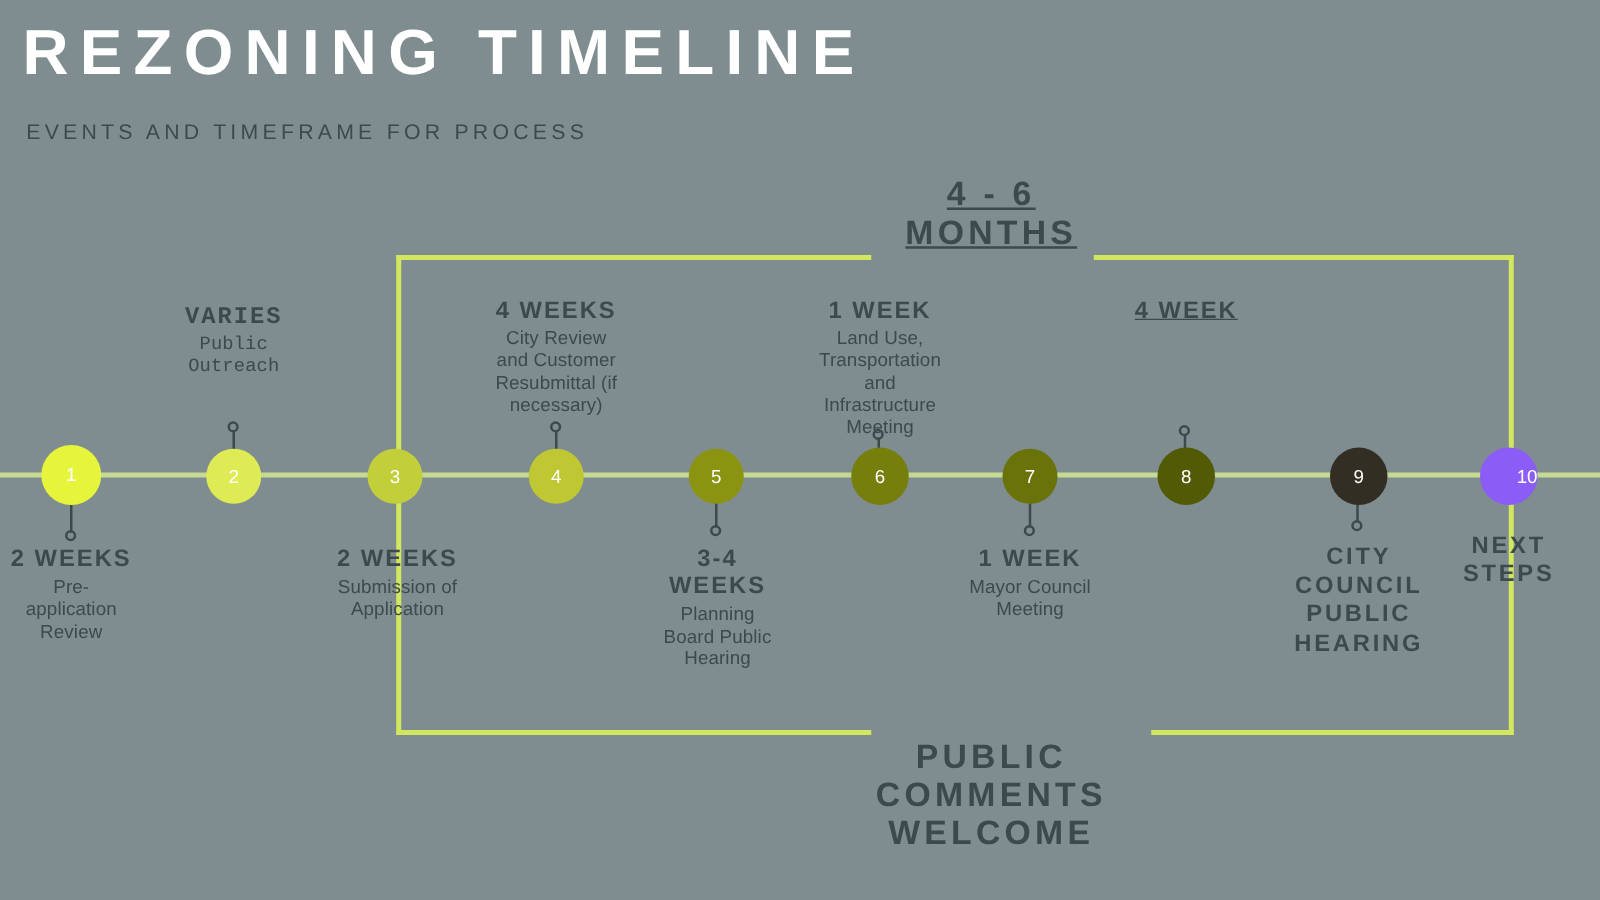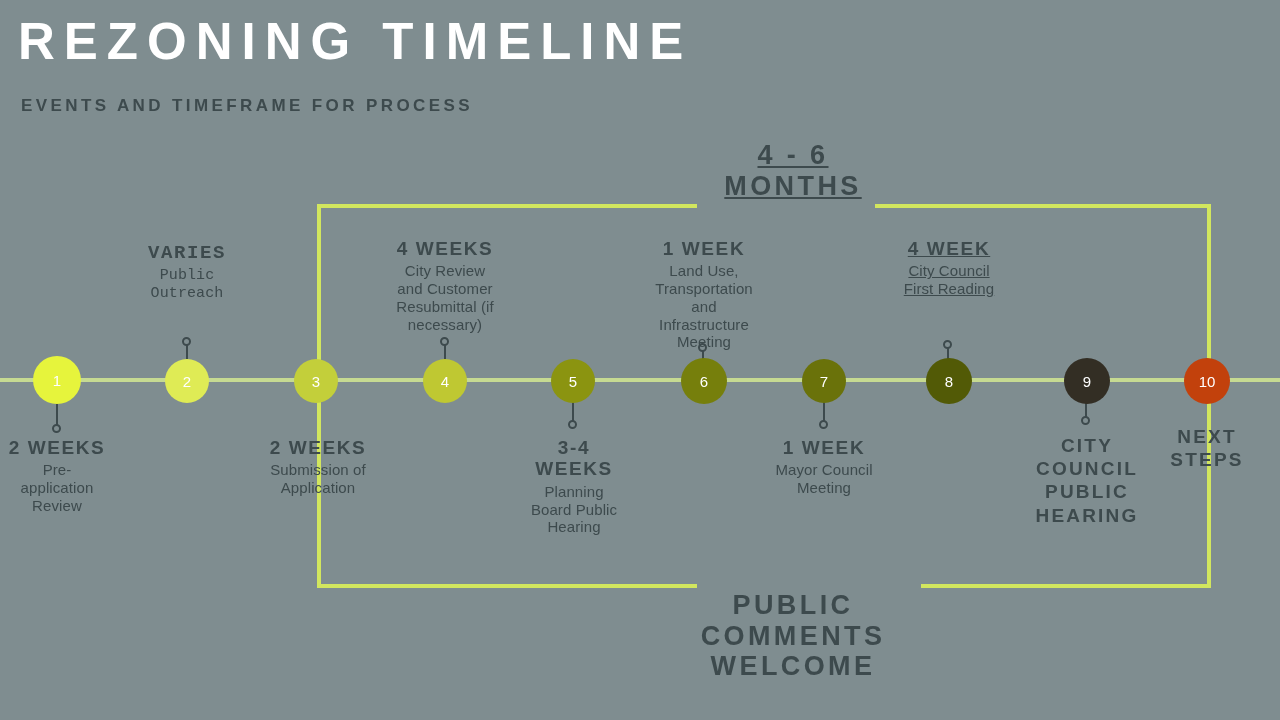--- a/index.html
+++ b/index.html
@@ -32,21 +32,21 @@
     letter-spacing: 9px;
     color: #ffffff;
     white-space: nowrap;
     line-height: 1.1;
   }
   .subtitle {
     position: absolute;
     left: 21px;
     top: 96px;
     font-size: 17px;
-    font-weight: bold;
+    font-weight: normal;
     letter-spacing: 3.4px;
     color: #3d4a4d;
     white-space: nowrap;
   }
 
   
   .bracket-seg {
     position: absolute;
     background: #d2e65e;
   }
@@ -256,41 +256,37 @@
     </p>
   </div>
 
   <div class="stem" style="left:947px; top:348px; height:18px;"></div>
   <div class="stem-dot" style="left:943px; top:340px;"></div>
   <div class="node" style="left:926px; top:358px; width:46px; height:46px; background:#525a06;">
     <span>8</span>
   </div>
   <div class="label" style="left:879px; top:238px; width:140px;text-decoration:underline;">
     <p class="head">4 WEEK</p>
-    <p class="desc">
-      <span>City Council</span><br>
-      <span>First Reading</span>
-    </p>
   </div>
 
   <div class="stem" style="left:1085px; top:396px; height:22px;"></div>
   <div class="stem-dot" style="left:1081px; top:416px;"></div>
   <div class="node" style="left:1064px; top:358px; width:46px; height:46px; background:#332e24;">
     <span>9</span>
   </div>
   <div class="label caps-only" style="left:1017px; top:434px; width:140px;">
     <p class="head">
       <span>CITY</span><br>
       <span>COUNCIL</span><br>
       <span>PUBLIC</span><br>
       <span>HEARING</span>
     </p>
   </div>
 
-  <div class="node" style="left:1184px; top:358px; width:46px; height:46px; background:#c2410c;">
+  <div class="node" style="left:1184px; top:358px; width:46px; height:46px; background:#8b5cf6;justify-content:flex-end;">
     <span>10</span>
   </div>
   <div class="label caps-only" style="left:1139px; top:425px; width:136px;">
     <p class="head">
       <span>NEXT</span><br>
       <span>STEPS</span>
     </p>
   </div>
 
 </div>

